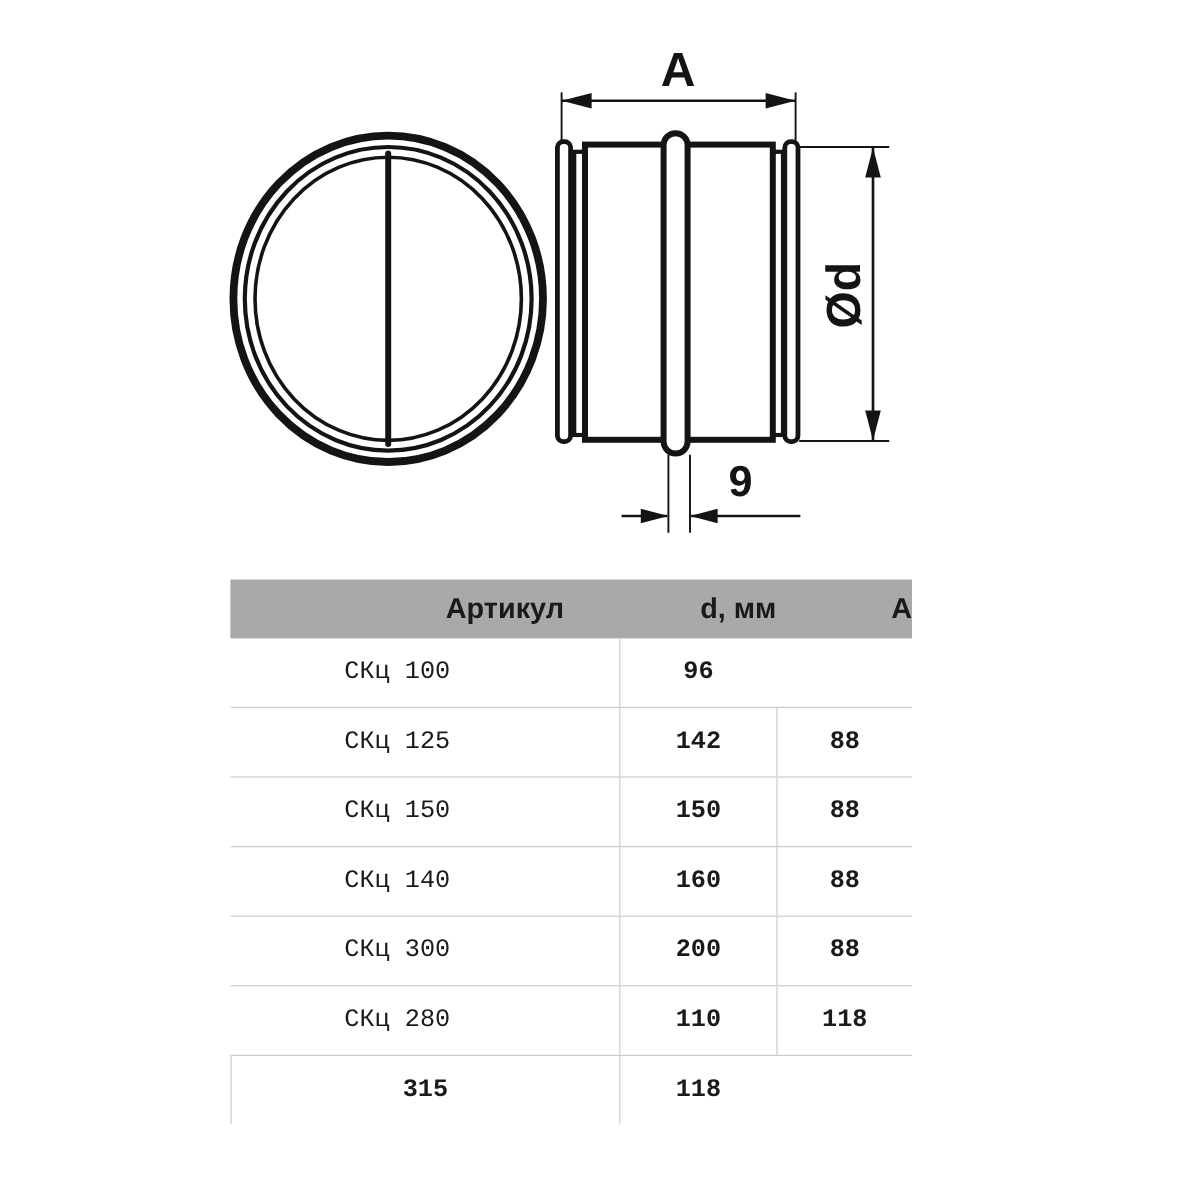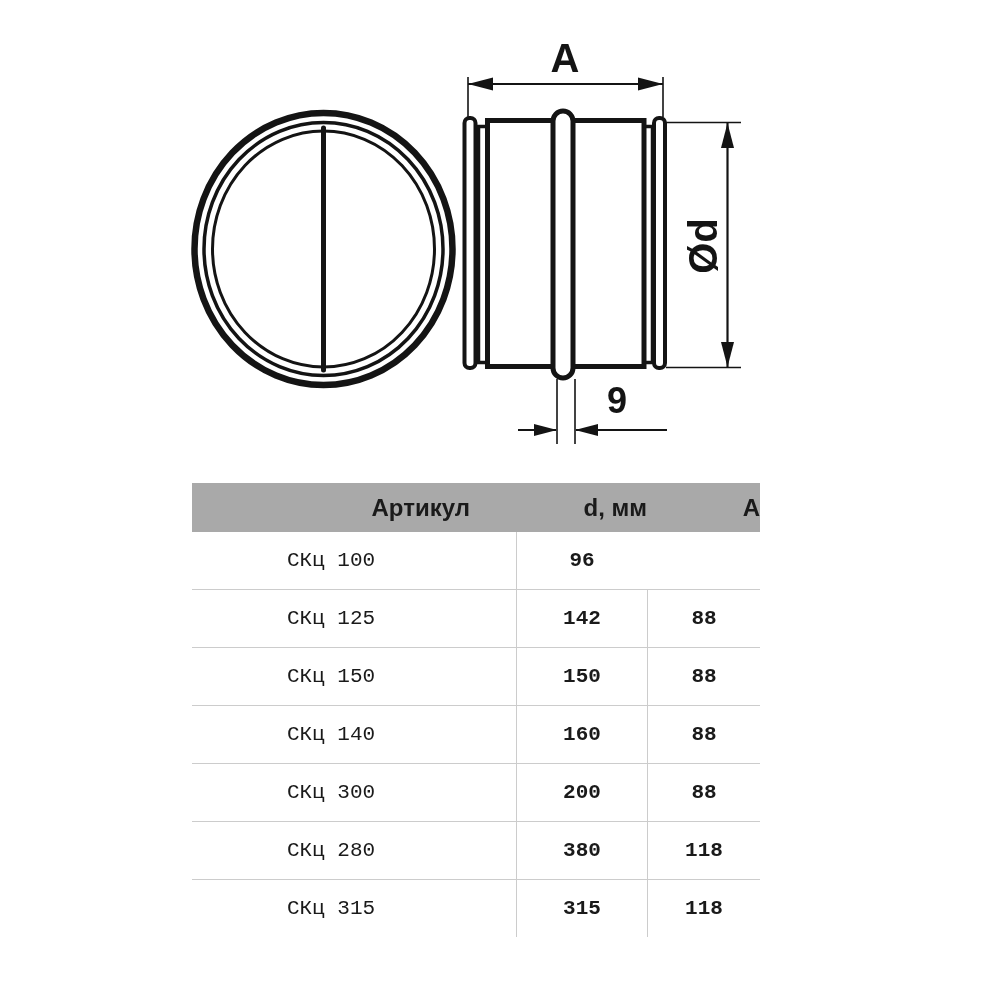--- a/index.html
+++ b/index.html
@@ -147,23 +147,22 @@
       <div class="td num">160</div>
       <div class="td num">88</div>
     </div>
     <div class="trow">
       <div class="td col-article">СКц 300</div>
       <div class="td num">200</div>
       <div class="td num">88</div>
     </div>
     <div class="trow">
       <div class="td col-article">СКц 280</div>
-      <div class="td num">380</div>
+      <div class="td num">110</div>
       <div class="td num">118</div>
     </div>
     <div class="trow">
-      <div class="td col-article">СКц 315</div>
       <div class="td num">315</div>
       <div class="td num">118</div>
     </div>
   </div>
 
 </div>
 
 </body></html>

